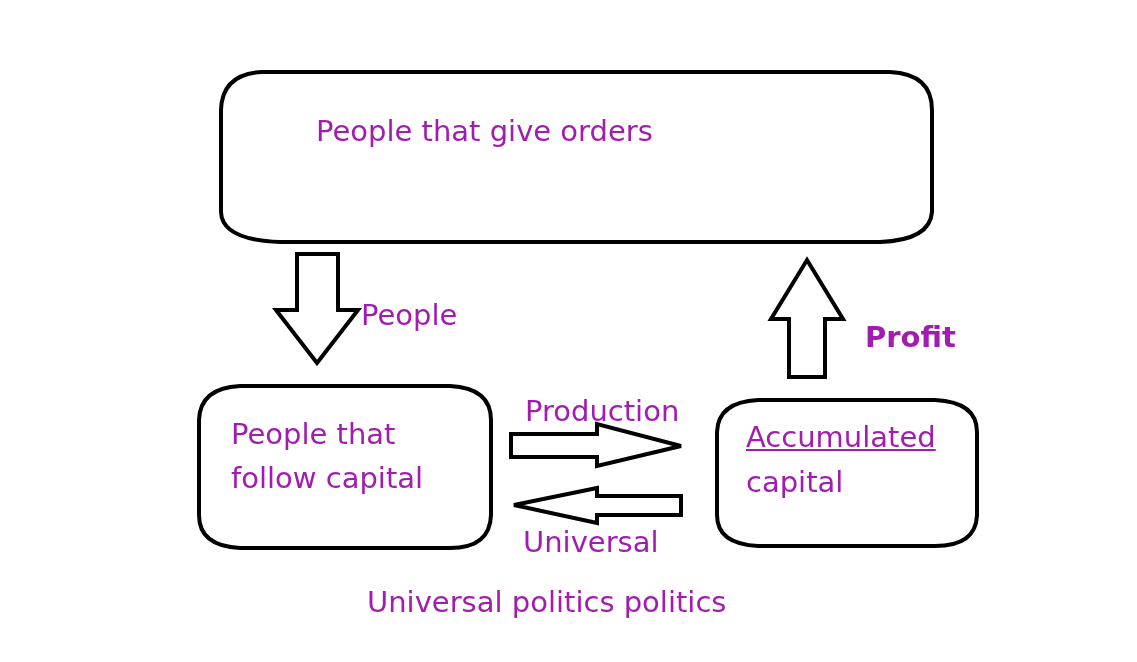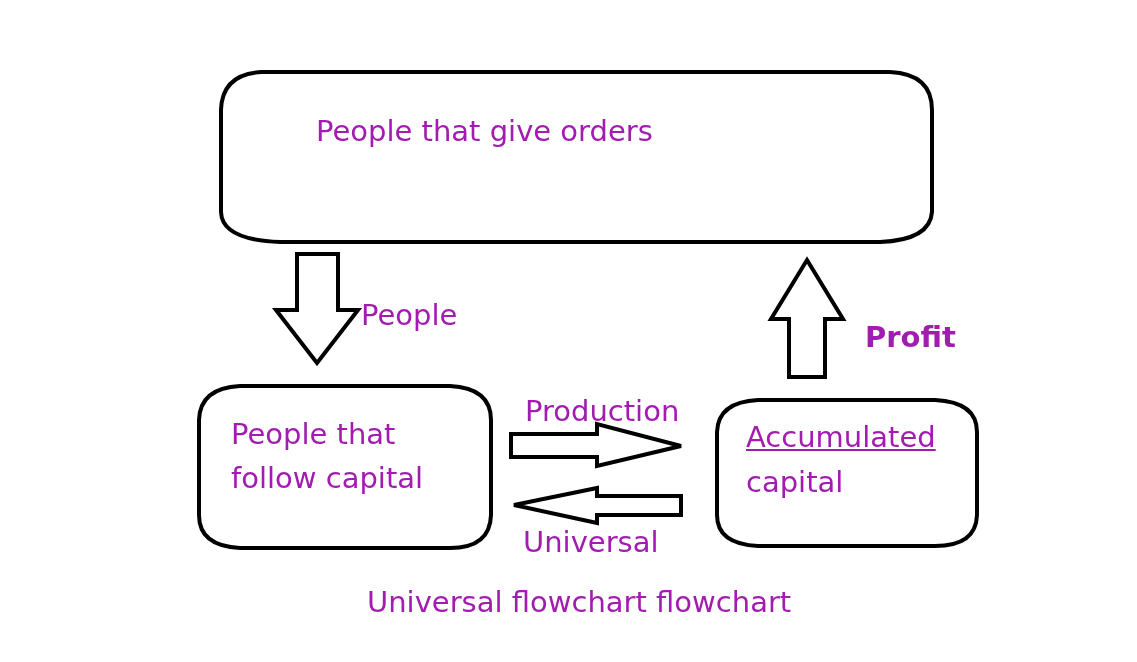--- a/index.html
+++ b/index.html
@@ -69,13 +69,13 @@
 <div class="label" style="left:231px; top:456px;">follow capital</div>
 
 <div class="label" style="left:746px; top:415px;text-decoration:underline;">Accumulated</div>
 <div class="label" style="left:746px; top:460px;">capital</div>
 
 <div class="label" style="left:361px; top:293px;">People</div>
 <div class="label" style="left:525px; top:389px;">Production</div>
 <div class="label" style="left:523px; top:520px;">Universal</div>
 <div class="label" style="left:865px; top:315px;font-weight:bold;">Profit</div>
 
-<div class="label" style="left:367px; top:580px;">Universal flowchart flowchart</div>
+<div class="label" style="left:367px; top:580px;">Universal politics politics</div>
 
 </body></html>

